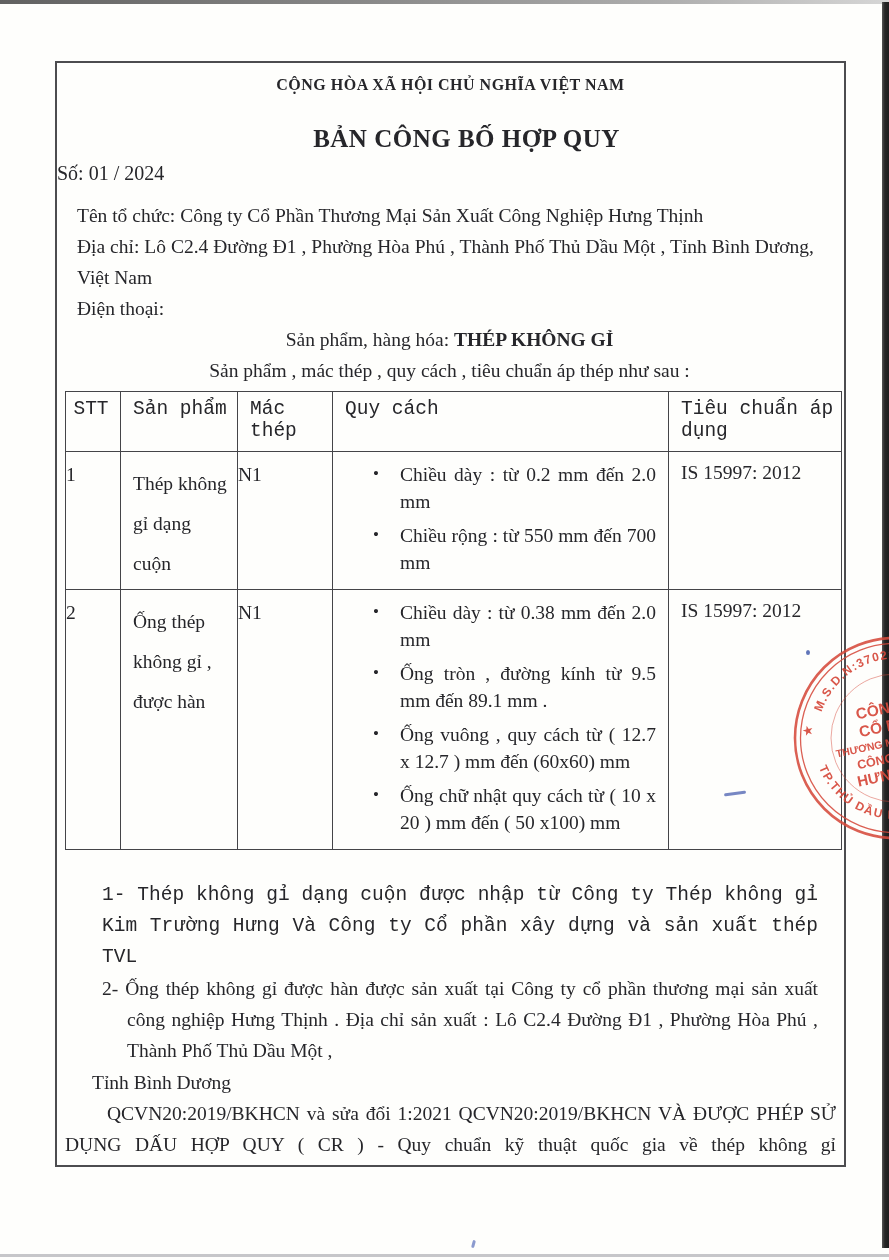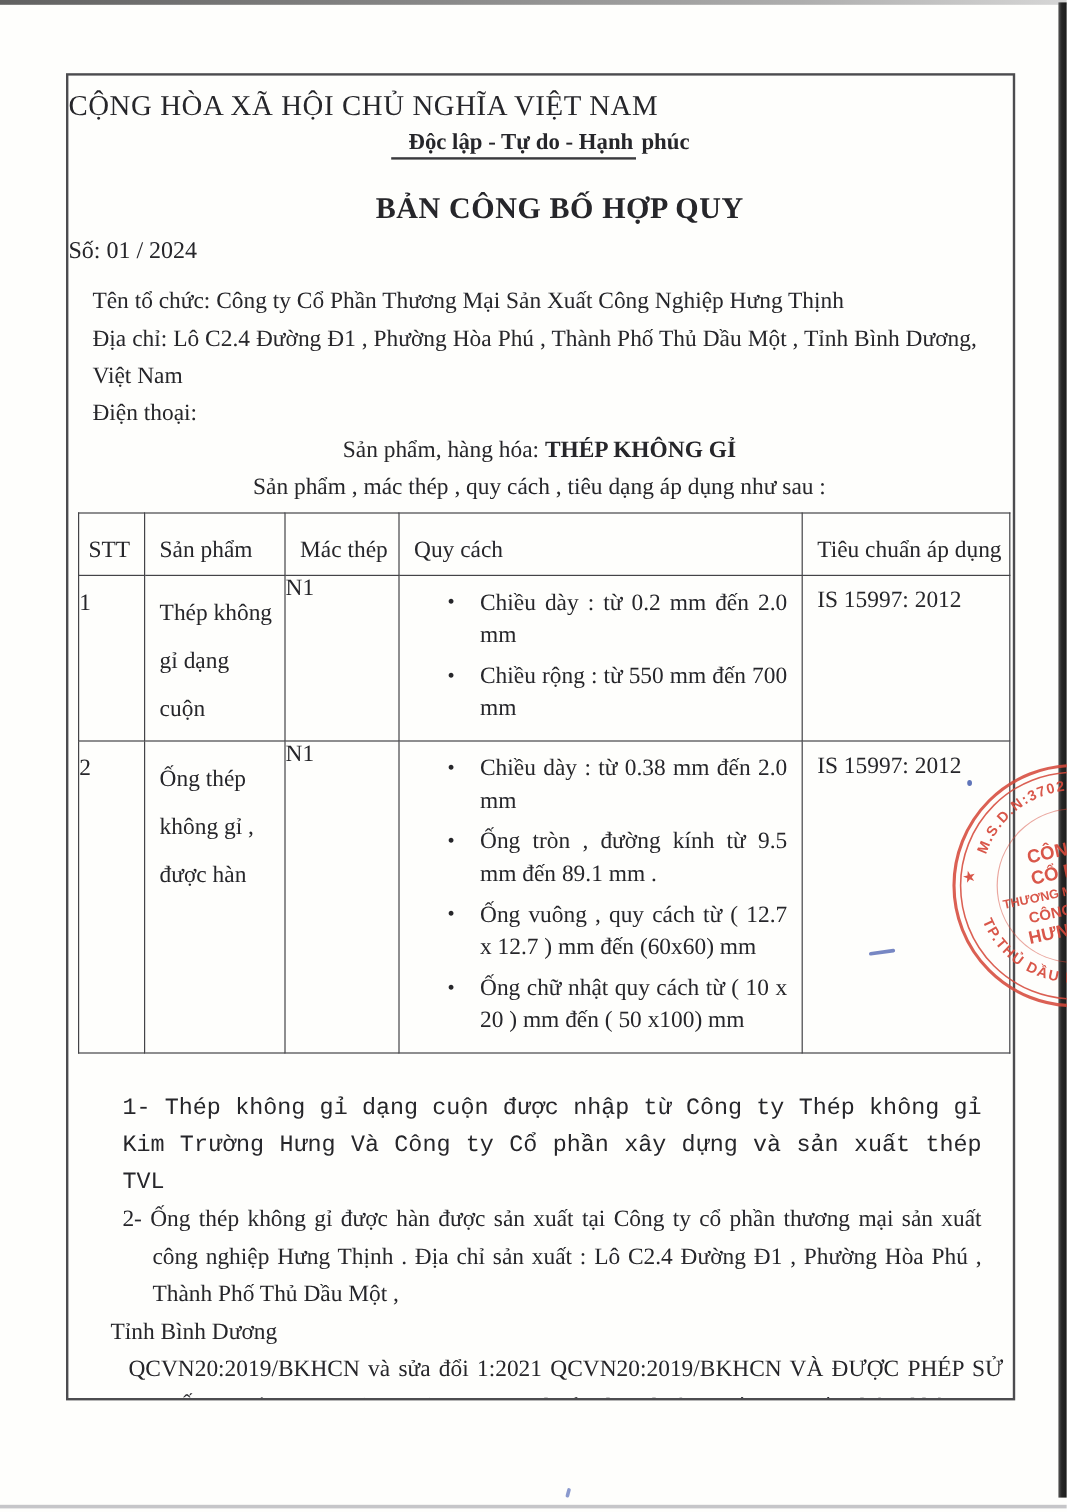--- a/index.html
+++ b/index.html
@@ -25,21 +25,21 @@
 
   .border-box {
     position: absolute; left: 55px; top: 61px;
     width: 791px; height: 1106px;
     border: 2px solid #4c4c4f;
     background: transparent;
     padding: 13px 0 0 0;
     overflow: hidden;
   }
 
-  .nat-line1 { text-align: left; font-weight: normal; font-size: 24px; letter-spacing: .5px; }
+  .nat-line1 { text-align: center; font-weight: bold; font-size: 16px; letter-spacing: .5px; }
   .nat-line2 { text-align: center; font-weight: bold; font-size: 19px; margin-top: 5px; }
   .nat-line2 .underlined { border-bottom: 2px solid #3a3a3d; padding: 0 2px 2px 14px; }
 
   .doc-title { text-align: center; font-weight: bold; font-size: 25px; margin-top: 31px; letter-spacing: .5px; padding-left: 32px; }
   .doc-number { text-align: left; font-size: 20px; margin-top: 9px; font-weight: normal; }
 
   .info { margin: 15px 30px 0 20px; font-size: 19.5px; line-height: 31px; }
   .info p { text-align: justify; }
   .info p.indent { margin-left: 8px; text-align: center; }
 
@@ -49,25 +49,25 @@
     width: 776px;
     table-layout: fixed;
     font-size: 19.5px;
   }
   table.spec th, table.spec td {
     border: 1.6px solid #444448;
     vertical-align: top;
     font-weight: normal;
     text-align: left;
   }
-  table.spec th { padding: 20px 6px 9px 12px; height: 42px; }
+  table.spec th { padding: 6px 6px 9px 12px; height: 42px; font-family: Liberation Mono, monospace; }
   table.spec th.c-stt { text-align: center; padding-left: 2px; }
   td.cell-stt { text-align: center; padding-top: 12px; height: 0; }
   td.cell-product { padding: 12px 10px 0 12px; text-align: justify; line-height: 40px; margin-top: 48px; }
-  td.cell-grade { text-align: center; }
+  td.cell-grade { text-align: center; padding-top: 12px; }
   td.cell-standard { padding: 10px 6px 0 12px; }
   td.cell-specs { padding: 9px 12px 6px 0; }
   tr.row-1 { height: 94px; }
   tr.row-2 { height: 237px; }
 
   ul.spec-list { list-style: none; }
   ul.spec-list li {
     position: relative;
     padding-left: 67px;
     text-align: justify;
@@ -109,34 +109,31 @@
 <div class="page">
 
   <div class="scan-edge-top"></div>
   <div class="scan-edge-right"></div>
   <div class="scan-edge-bottom"></div>
 
   <div class="border-box">
 
     <div class="nat-header">
       <div class="nat-line1">CỘNG HÒA XÃ HỘI CHỦ NGHĨA VIỆT NAM</div>
-      <div class="nat-line2">
-        <span class="underlined">Độc lập - Tự do - Hạnh</span><span> phúc</span>
-      </div>
     </div>
 
     <div class="doc-title">BẢN CÔNG BỐ HỢP QUY</div>
     <div class="doc-number">Số: 01 / 2024</div>
 
     <div class="info">
       <p>Tên tổ chức: Công ty Cổ Phần Thương Mại Sản Xuất Công Nghiệp Hưng Thịnh</p>
       <p>Địa chỉ: Lô C2.4 Đường Đ1 , Phường Hòa Phú , Thành Phố Thủ Dầu Một , Tỉnh Bình Dương, Việt Nam</p>
       <p>Điện thoại:</p>
       <p class="indent"><span>Sản phẩm, hàng hóa: </span><strong>THÉP KHÔNG GỈ</strong></p>
-      <p class="indent">Sản phẩm , mác thép , quy cách , tiêu dạng áp dụng như sau :</p>
+      <p class="indent">Sản phẩm , mác thép , quy cách , tiêu chuẩn áp thép như sau :</p>
     </div>
 
     <table class="spec">
       <colgroup>
         <col style="width:55px">
           <col style="width:117px">
           <col style="width:95px">
           <col style="width:336px">
           <col style="width:173px">
       </colgroup>

